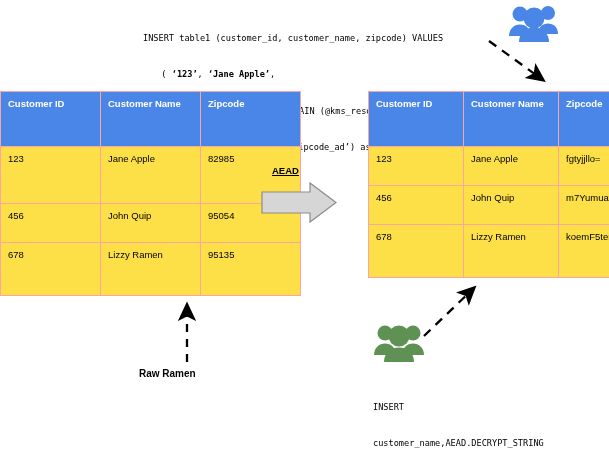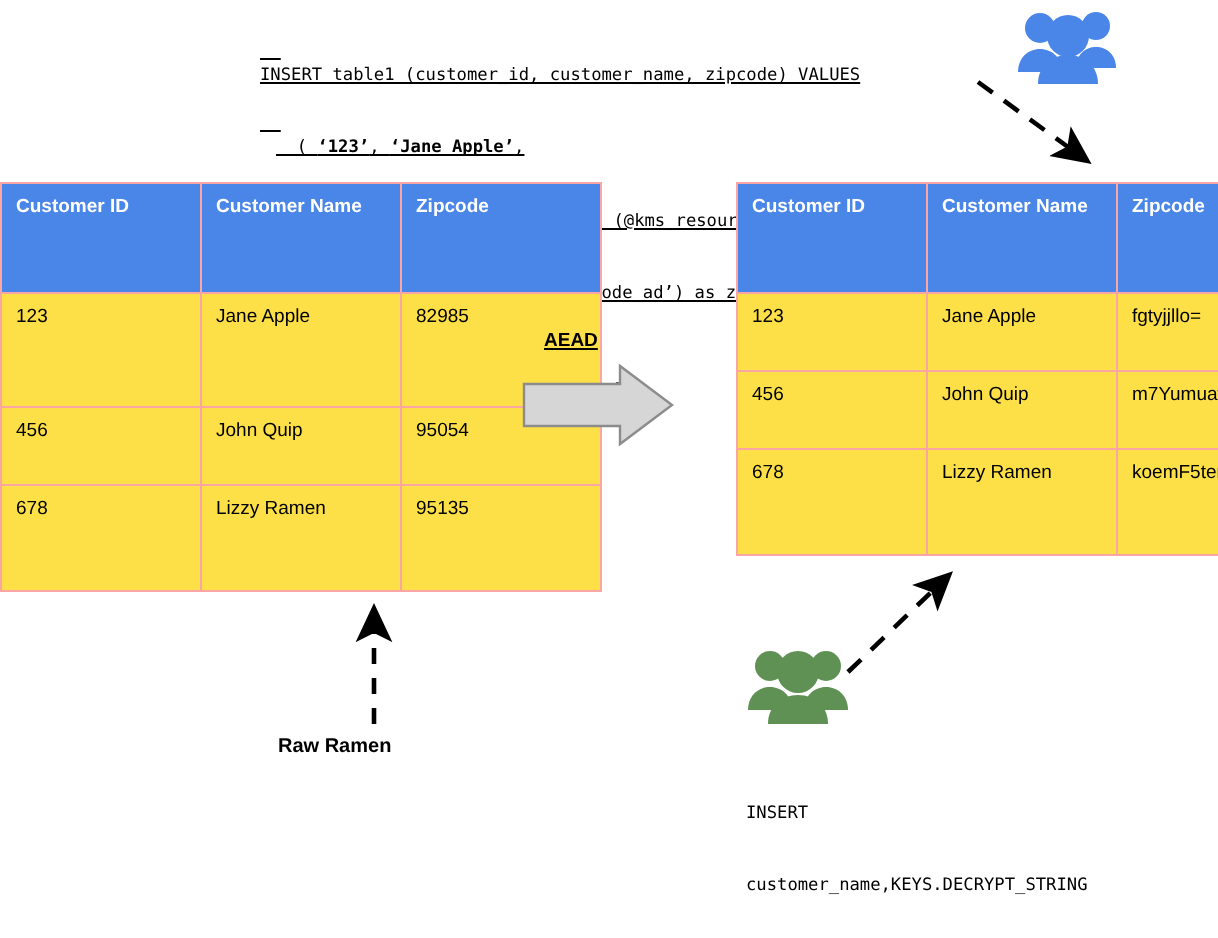--- a/index.html
+++ b/index.html
@@ -19,24 +19,23 @@
 
   
   .sql {
     font-family: "DejaVu Sans Mono", monospace;
     font-size: 8.6px;
     line-height: 12.1px;
     white-space: pre;
     color: #000000;
   }
   #insert-statement {
-    left: 130px;
+    left: 143px;
     top: 8px;
     text-align: left;
-    text-decoration: underline;
   }
   #insert-statement .ln1 { padding-left: 0px; }
   #insert-statement .ln2 { padding-left: 8px; }
   #insert-statement .ln3 { padding-left: 6px; }
   #insert-statement .ln4 { padding-left: 0px; }
   .lit-bold { font-weight: bold; }
 
   #select-statement {
     left: 373px;
     top: 377px;
@@ -110,21 +109,21 @@
 
 <div class="abs sql" id="insert-statement">
   <div class="ln1">INSERT table1 (customer_id, customer_name, zipcode) VALUES</div>
   <div class="ln2">  ( <span class="lit-bold">‘123’</span>, <span class="lit-bold">‘Jane Apple’</span>,</div>
   <div class="ln3"> AEAD.ENCRYPT (KEYS.KEYSET_CHAIN (@kms_resource_name,</div>
   <div class="ln4">@wrapped_keyset), “94566”,  ‘zipcode_ad’) as zipcode));</div>
 </div>
 
 <div class="abs sql" id="select-statement">
   <div>INSERT</div>
-  <div>customer_name,KEYS.DECRYPT_STRING</div>
+  <div>customer_name,AEAD.DECRYPT_STRING</div>
   
   
   
   
 </div>
 
 <table class="abs dtable" id="table-plaintext">
   <thead>
     <tr>
       <th>Customer ID</th>

